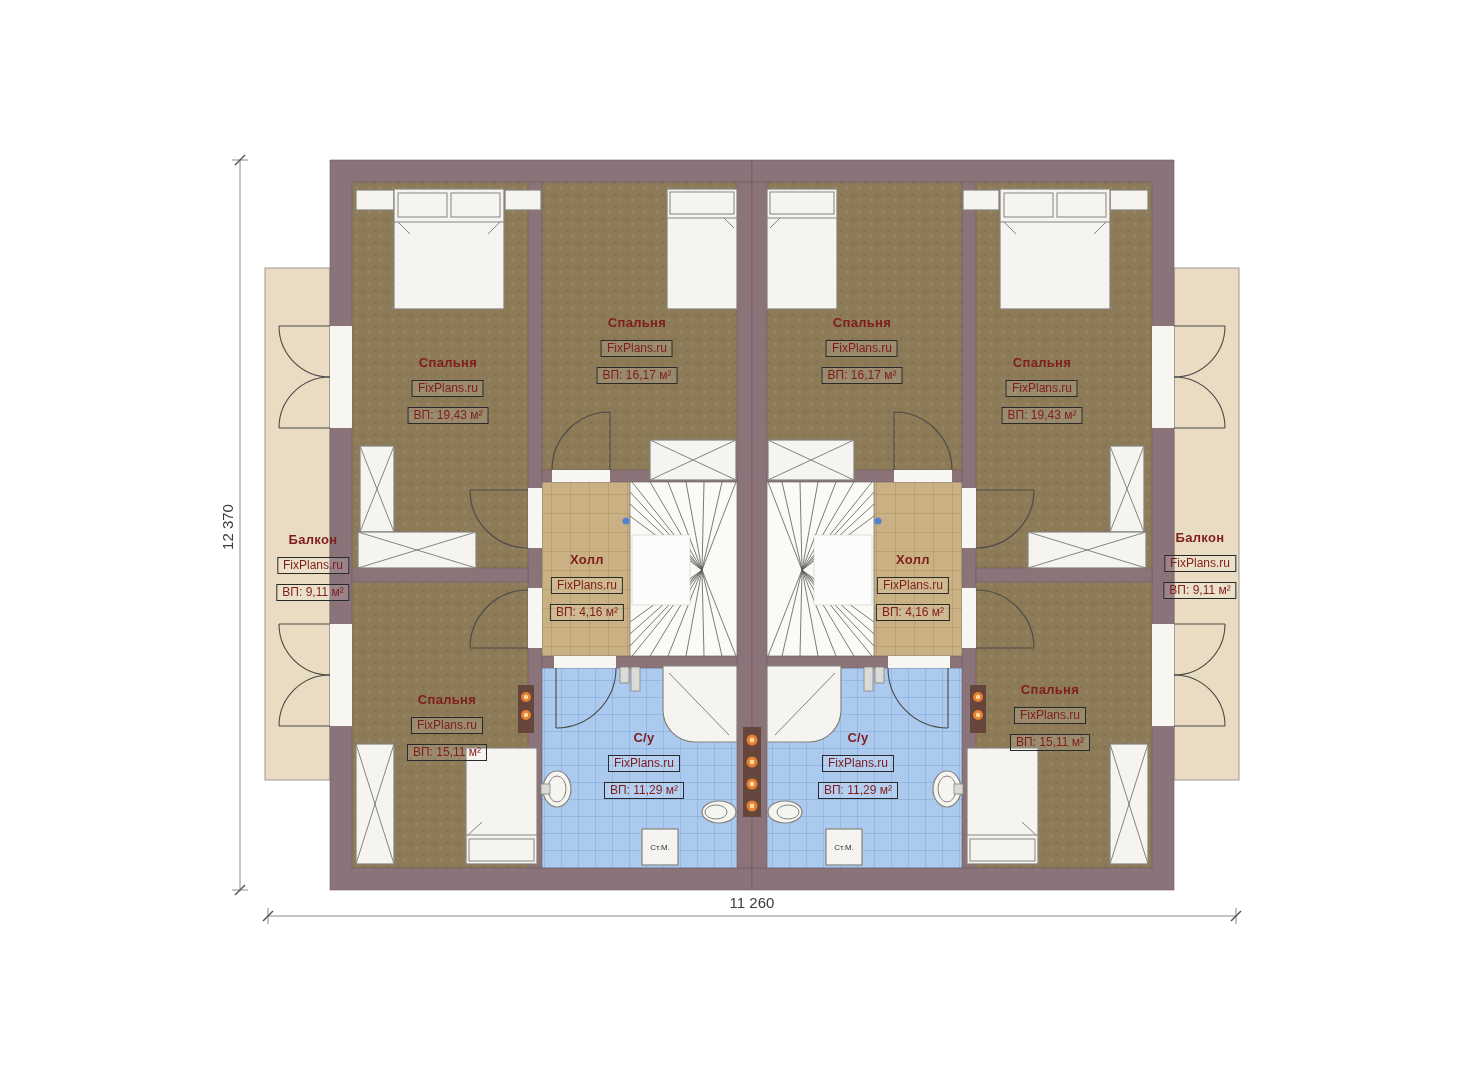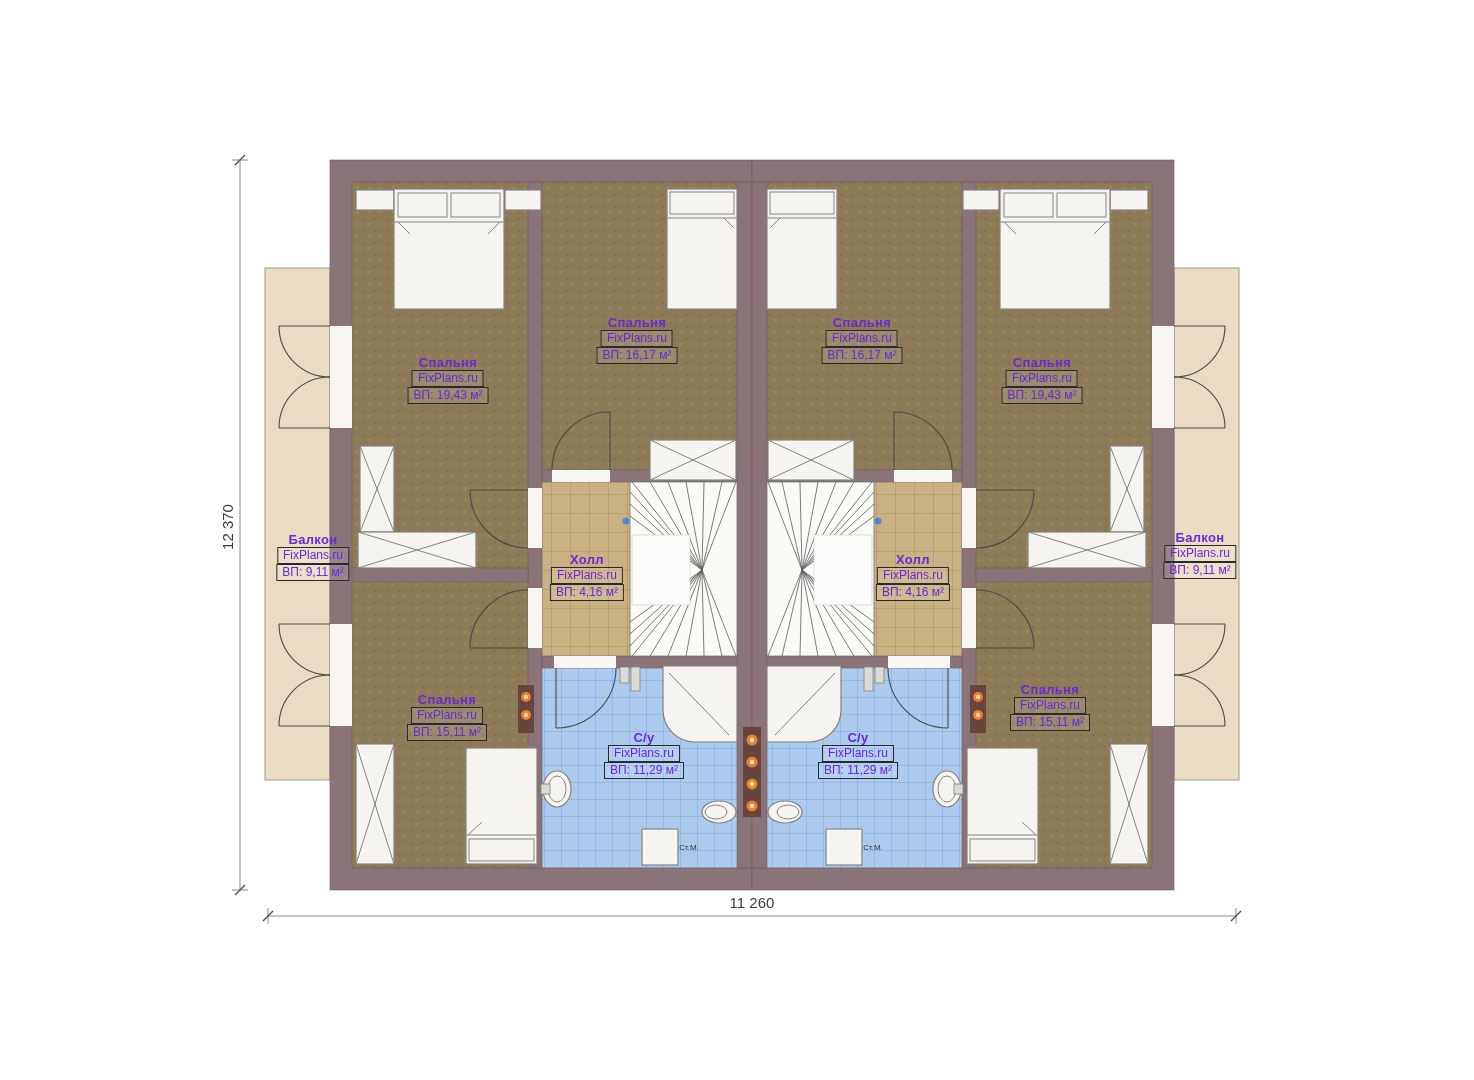--- a/index.html
+++ b/index.html
@@ -28,31 +28,31 @@
   .void{fill:#fcfcfa;stroke:#c2c0ba;stroke-width:.5;}
   .panel{fill:var(--panel);}
   .dot{fill:var(--dot);}
   .dotcore{fill:#ffd9a8;}
   .bluedot{fill:#4f86d0;}
   .dim{stroke:#8a8a8a;stroke-width:1;}
   .tick{stroke:#555;stroke-width:1.4;}
 
   .room-label{
     position:absolute;transform:translateX(-50%);
-    text-align:center;color:#6d28d9;z-index:5;white-space:nowrap;
+    text-align:center;color:#7f1d1d;z-index:5;white-space:nowrap;
   }
   .room-name{font-weight:bold;font-size:13px;letter-spacing:.3px;}
   .label-box{
-    display:block;width:max-content;margin:0 auto 0;
+    display:block;width:max-content;margin:10px auto 0;
     border:1px solid #2a2a2a;padding:0 5px;
     font-size:12px;line-height:15px;background:rgba(255,255,255,.12);
   }
   .wm-label{
     position:absolute;transform:translate(-50%,-50%);
-    font-size:8px;color:#333;z-index:5;margin-left:29px;
+    font-size:8px;color:#333;z-index:5;
   }
   .dim-label{position:absolute;font-size:15px;color:var(--dim);z-index:5;}
   .dim-label.h{left:752px;top:894px;transform:translateX(-50%);}
   .dim-label.v{left:227px;top:527px;transform:translate(-50%,-50%) rotate(-90deg);}
 </style>
 </head>
 <body>
 
 <div class="canvas">
 

